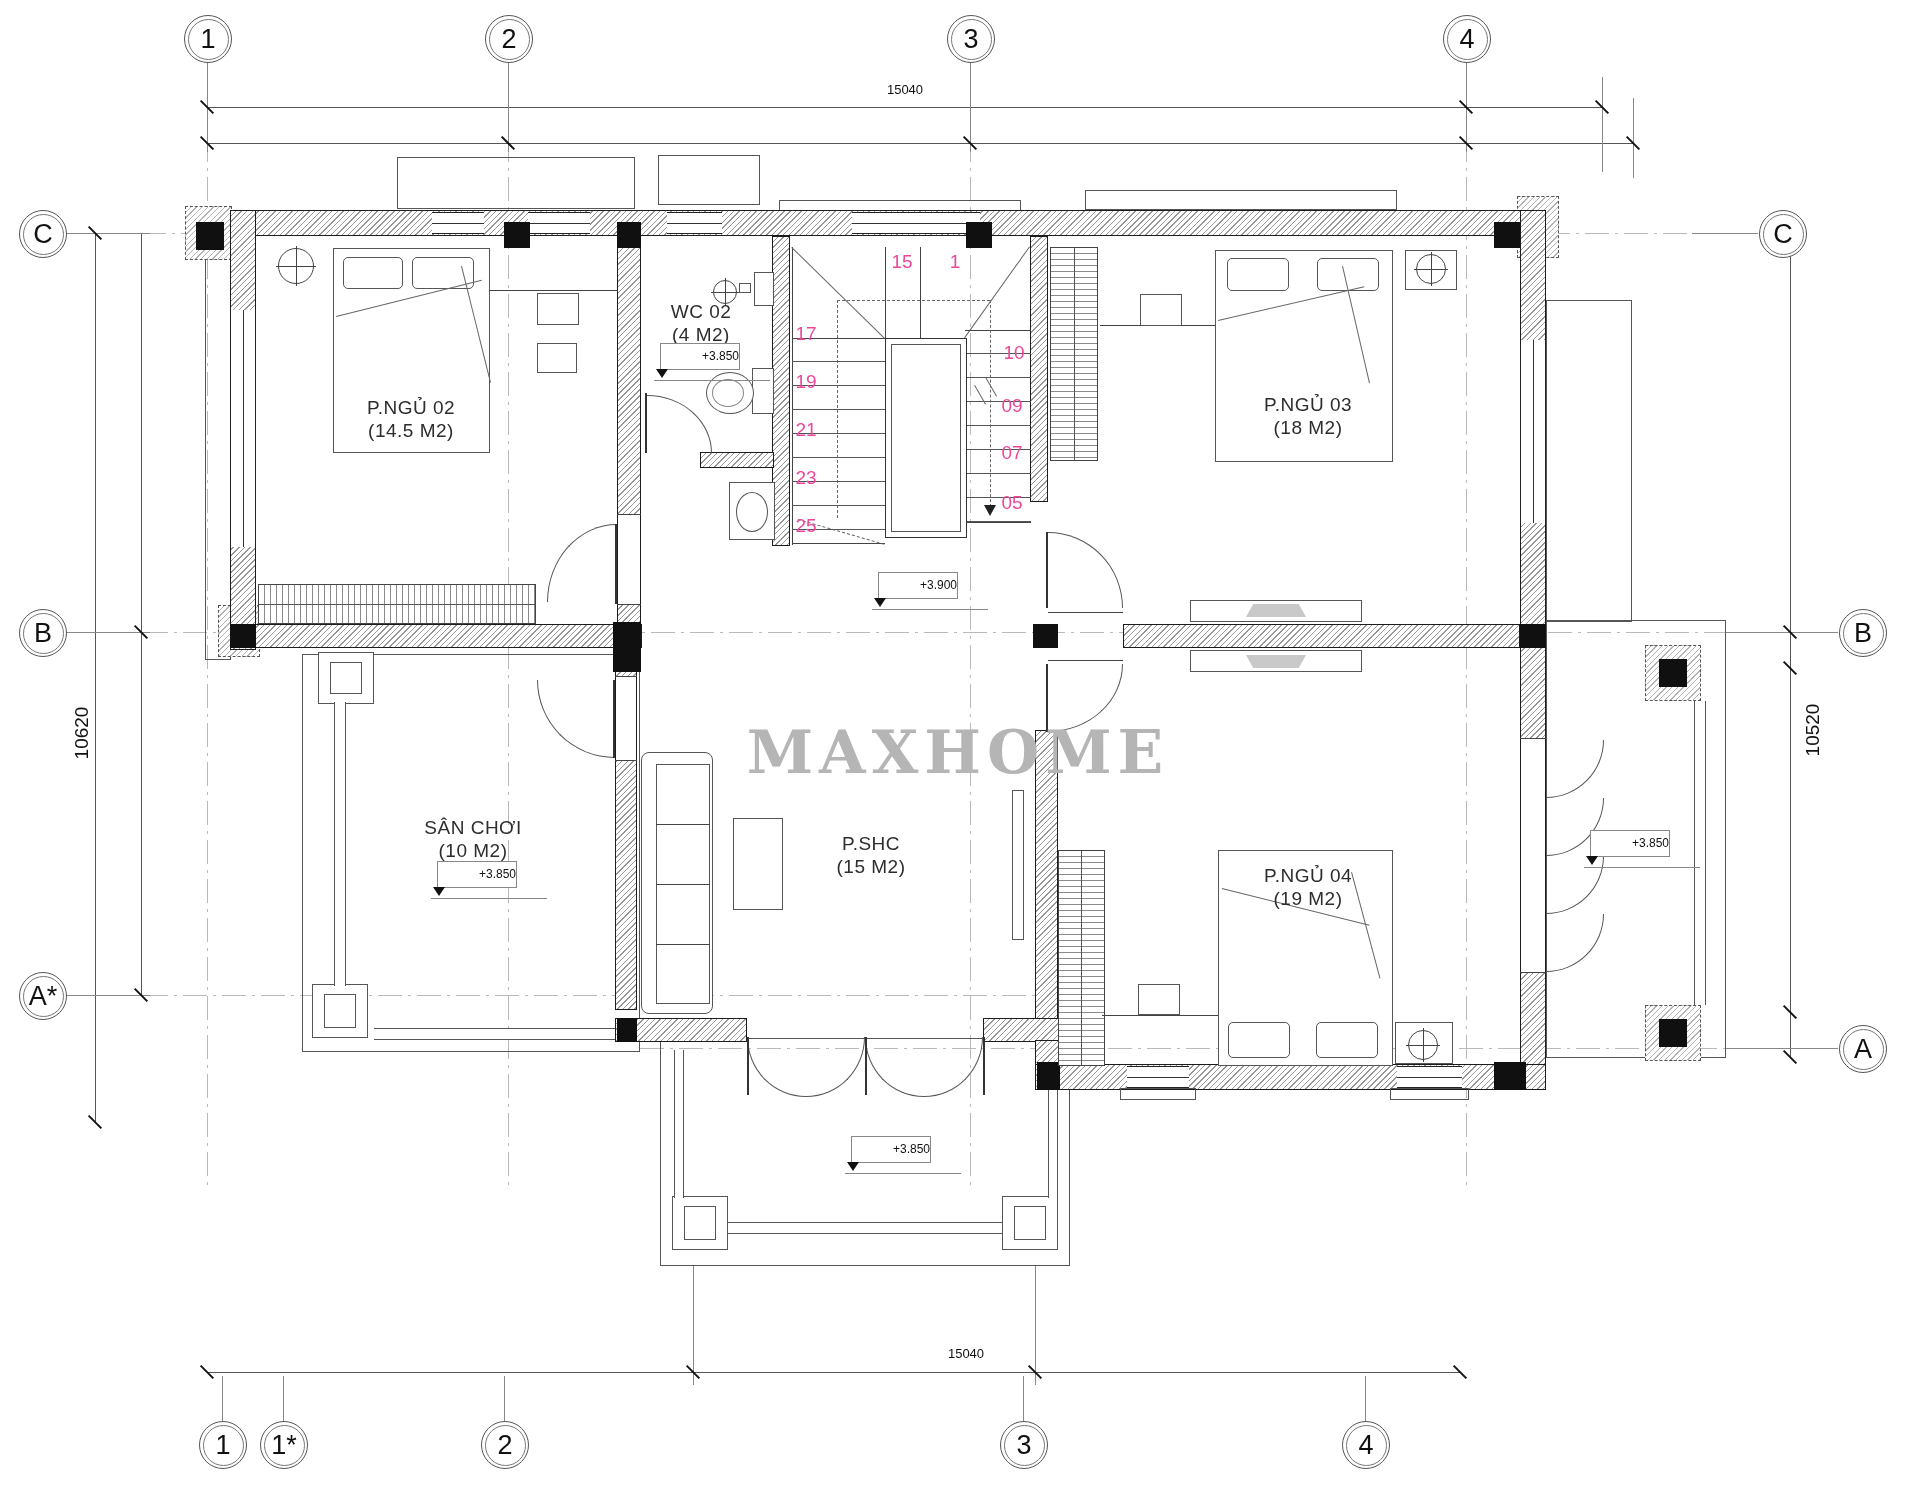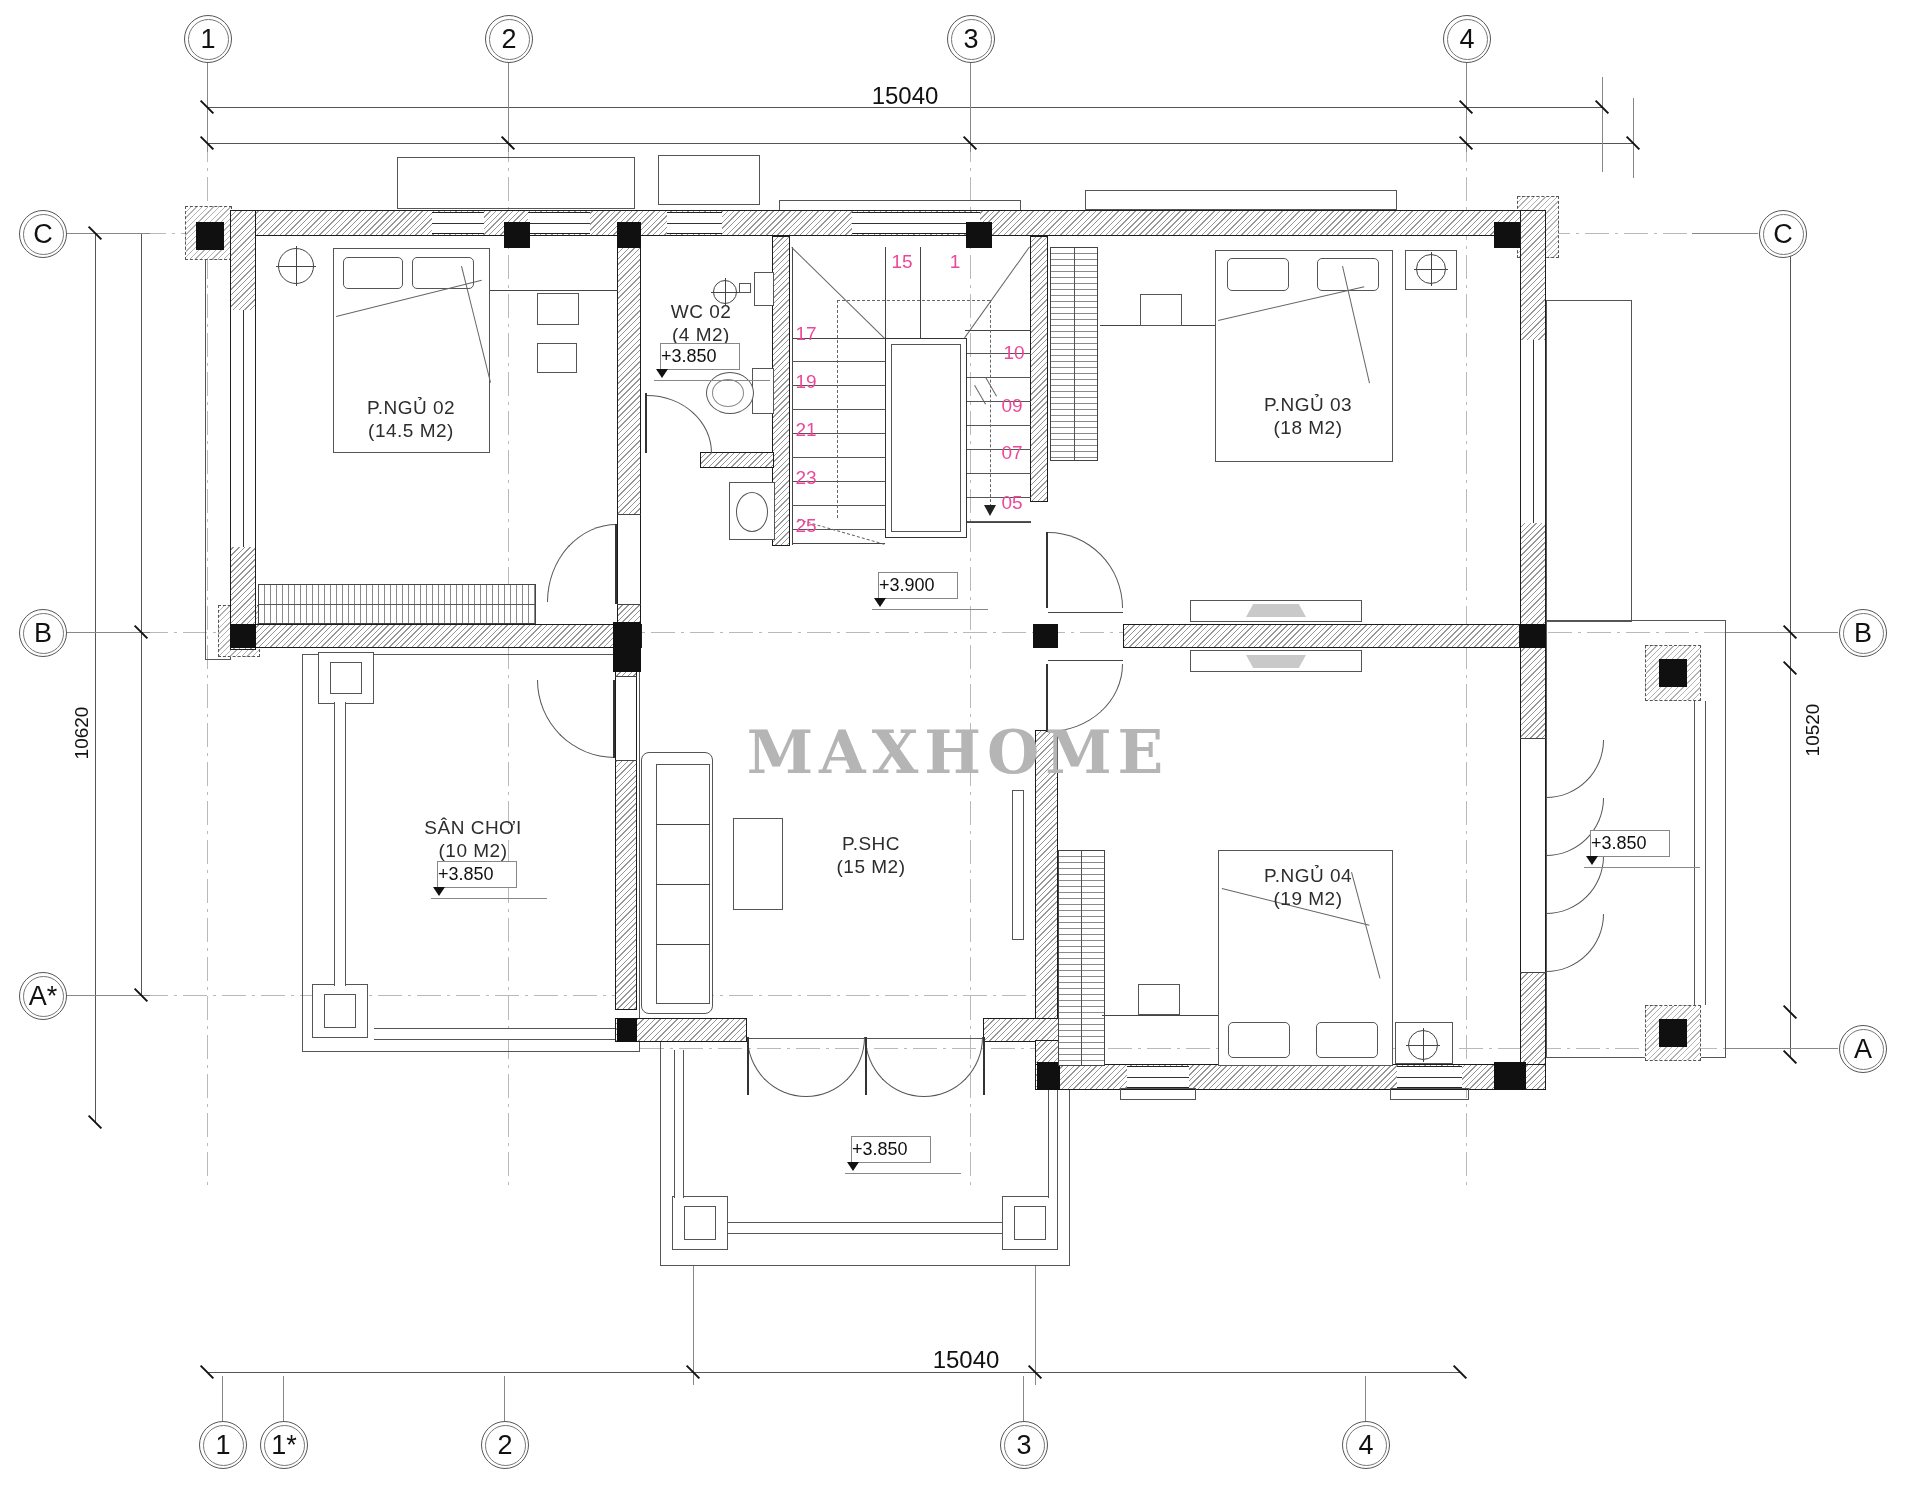--- a/index.html
+++ b/index.html
@@ -36,23 +36,23 @@
   .arc{position:absolute;box-sizing:border-box;background:transparent}
   .arc-tl{border-top:1.1px solid #555;border-left:1.1px solid #555;border-top-left-radius:100% 100%}
   .arc-tr{border-top:1.1px solid #555;border-right:1.1px solid #555;border-top-right-radius:100% 100%}
   .arc-bl{border-bottom:1.1px solid #555;border-left:1.1px solid #555;border-bottom-left-radius:100% 100%}
   .arc-br{border-bottom:1.1px solid #555;border-right:1.1px solid #555;border-bottom-right-radius:100% 100%}
   .leaf{position:absolute;width:2px;background:#333}
   .bub{position:absolute;width:46px;height:46px;margin:-23px 0 0 -23px;border:1.2px solid #555;border-radius:50%;background:#fff;display:flex;align-items:center;justify-content:center;font-size:27px;color:#111}
   .bub::before{content:"";position:absolute;inset:2.5px;border:1px solid #777;border-radius:50%}
   .lab{position:absolute;text-align:center;font-size:19px;letter-spacing:.5px;color:#2d2d2d;line-height:23px;white-space:nowrap;transform:translateX(-50%)}
   .snum{position:absolute;font-size:19px;color:#ec4899;transform:translate(-50%,-50%)}
-  .dimtxt{position:absolute;font-size:24px;color:#111;transform:translateX(-50%);white-space:nowrap}
+  .dimtxt{position:absolute;font-size:13px;color:#111;transform:translateX(-50%);white-space:nowrap}
   .dimtxtV{position:absolute;font-size:19px;color:#111;transform:translate(-50%,-50%) rotate(-90deg);white-space:nowrap}
-  .lvl{position:absolute;width:78px;height:25px;border:1px solid #888;background:#fff;font-size:18px;text-align:left;line-height:24px;color:#111}
+  .lvl{position:absolute;width:78px;height:25px;border:1px solid #888;background:#fff;font-size:12px;text-align:right;line-height:24px;color:#111}
   .lvl::before{content:"";position:absolute;left:-5px;bottom:-15px;border:6px solid transparent;border-top:9px solid #111}
   .lvl::after{content:"";position:absolute;left:-7px;bottom:-12px;width:116px;border-top:1px solid #888}
   .tri{position:absolute;width:0;height:0;border:6px solid transparent;border-top:11px solid #222}
   .trap{position:absolute;background:#c9c9c9}
   .wm{position:absolute;left:958px;top:752px;transform:translate(-50%,-50%);font-family:"DejaVu Serif",serif;font-weight:bold;font-size:60px;letter-spacing:6px;color:#b5b5b5;white-space:nowrap}
 </style>
 </head>
 <body>
 
 <div id="plan">

